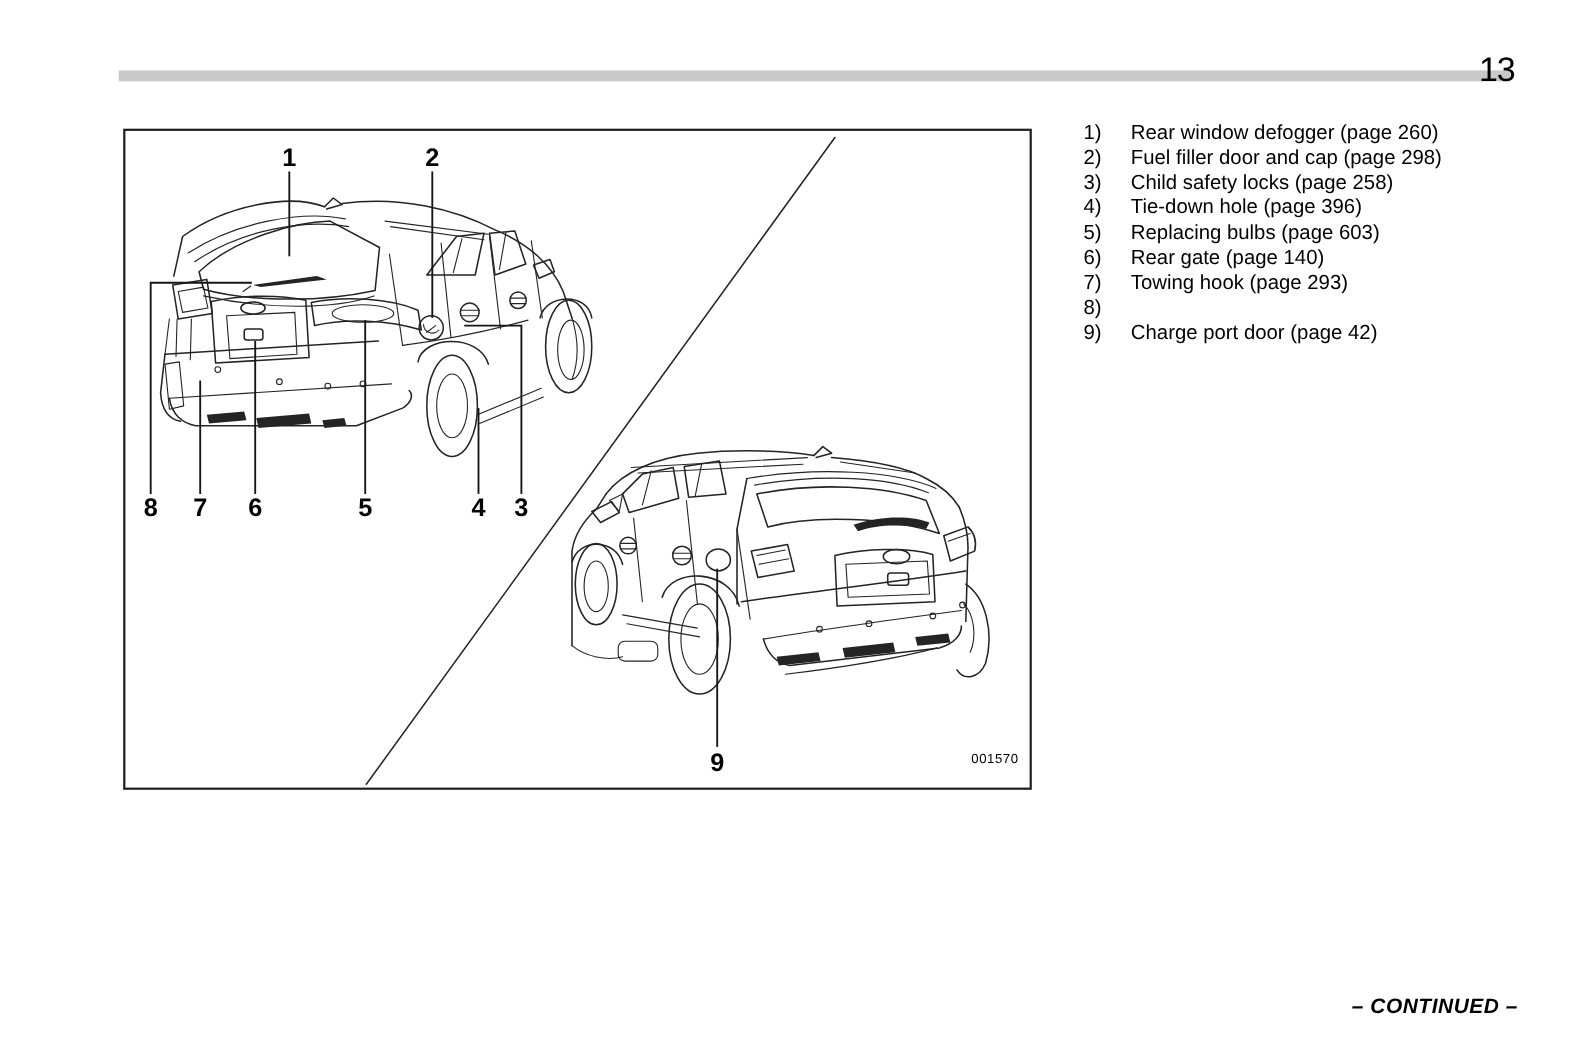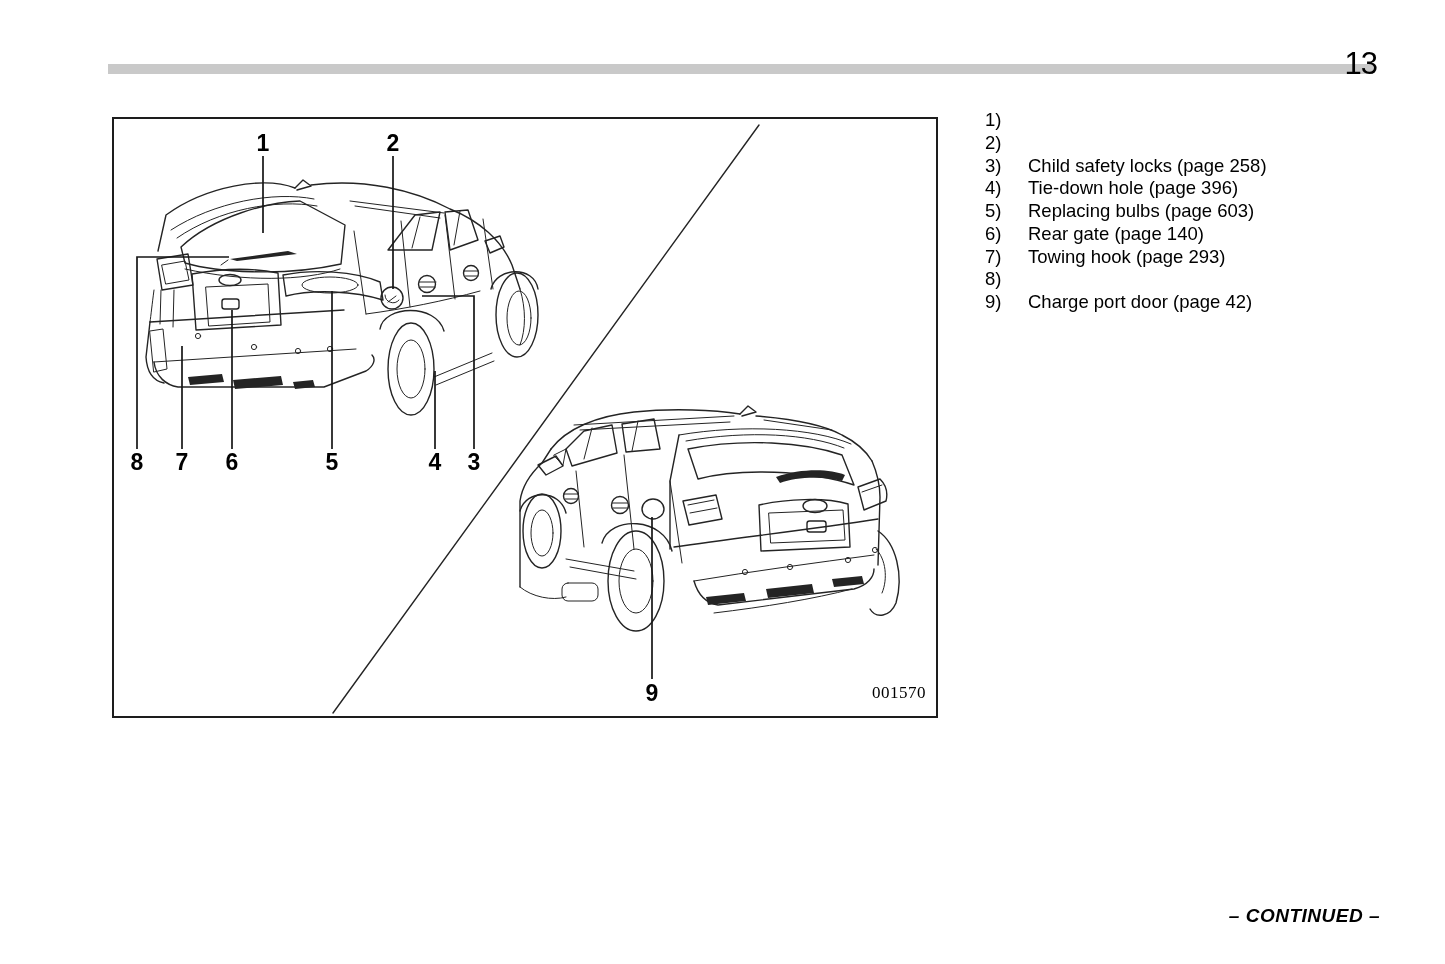--- a/index.html
+++ b/index.html
@@ -12,41 +12,43 @@
   .page-number{position:absolute;left:1337px;top:46px;width:40px;text-align:right;
     font-size:31px;font-weight:normal;letter-spacing:-1px;z-index:2;}
   
   .legend{position:absolute;left:985px;top:109px;font-size:18.5px;}
   .legend-row{display:flex;height:22.75px;line-height:22.75px;white-space:nowrap;}
   .legend-num{width:43px;flex:0 0 43px;}
   
   .diagram{position:absolute;left:112px;top:117px;width:822px;height:597px;border:2px solid #1d1d1d;}
   .diagram svg{position:absolute;left:0;top:0;}
   .callout{position:absolute;transform:translate(-50%,-50%);font-size:23px;font-weight:bold;z-index:3;}
-  .figure-code{position:absolute;left:712px;top:564px;width:100px;text-align:right;font-size:17px;letter-spacing:0.5px;font-family:Liberation Serif, serif;}
+  .figure-code{position:absolute;left:712px;top:564px;width:100px;text-align:right;font-size:12px;letter-spacing:0.5px;}
   
   .continued{position:absolute;left:1080px;top:905px;width:300px;text-align:right;
     font-size:19px;font-weight:bold;font-style:italic;letter-spacing:0.5px;}
   .stroke{fill:none;stroke:#242424;stroke-width:1.4;stroke-linecap:round;stroke-linejoin:round;}
   .stroke-thin{fill:none;stroke:#242424;stroke-width:1px;stroke-linecap:round;stroke-linejoin:round;}
   .dark{fill:#242424;stroke:none;}
   .leader{fill:none;stroke:#161616;stroke-width:1.7;}
 </style>
 </head>
 <body>
 
 <div class="header-bar"></div>
 <div class="page-number">13</div>
 
 <div class="legend">
   <div class="legend-row">
     <span class="legend-num">1)</span>
+    <span class="legend-text">Rear window defogger (page 260)</span>
   </div>
   <div class="legend-row">
     <span class="legend-num">2)</span>
+    <span class="legend-text">Fuel filler door and cap (page 298)</span>
   </div>
   <div class="legend-row">
     <span class="legend-num">3)</span>
     <span class="legend-text">Child safety locks (page 258)</span>
   </div>
   <div class="legend-row">
     <span class="legend-num">4)</span>
     <span class="legend-text">Tie-down hole (page 396)</span>
   </div>
   <div class="legend-row">

